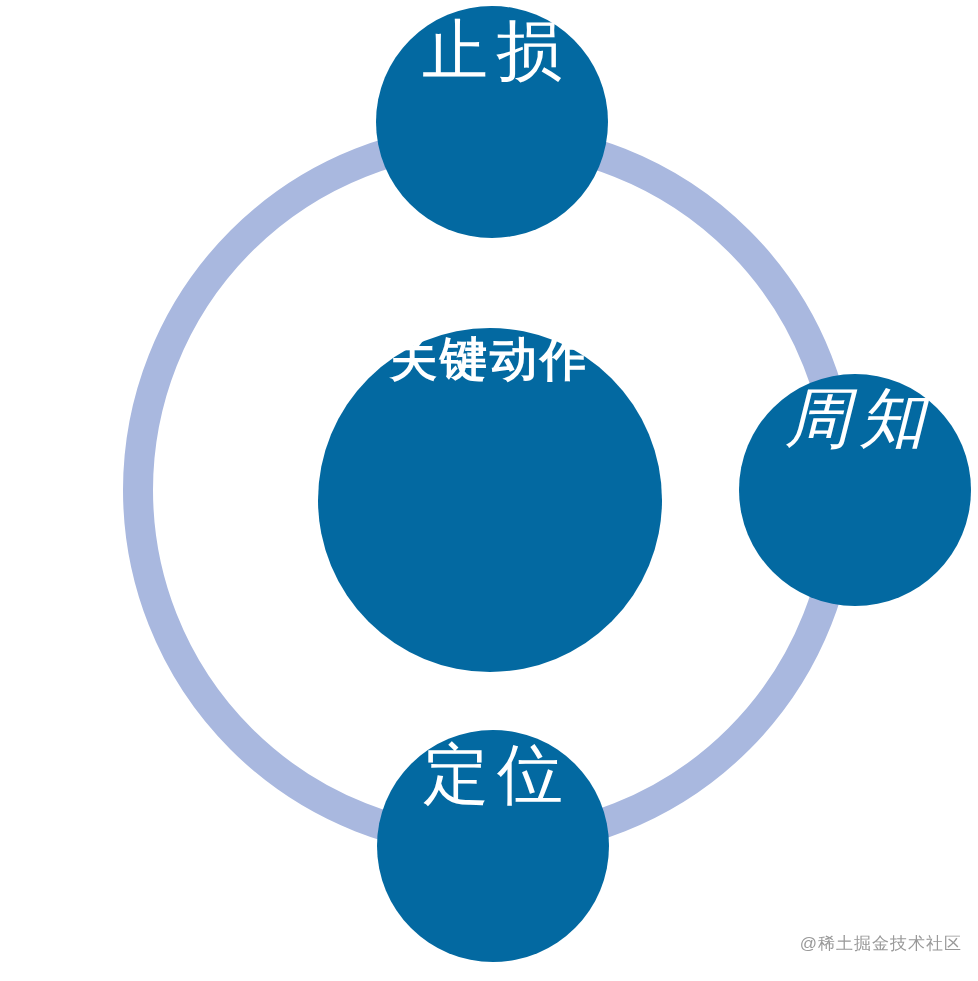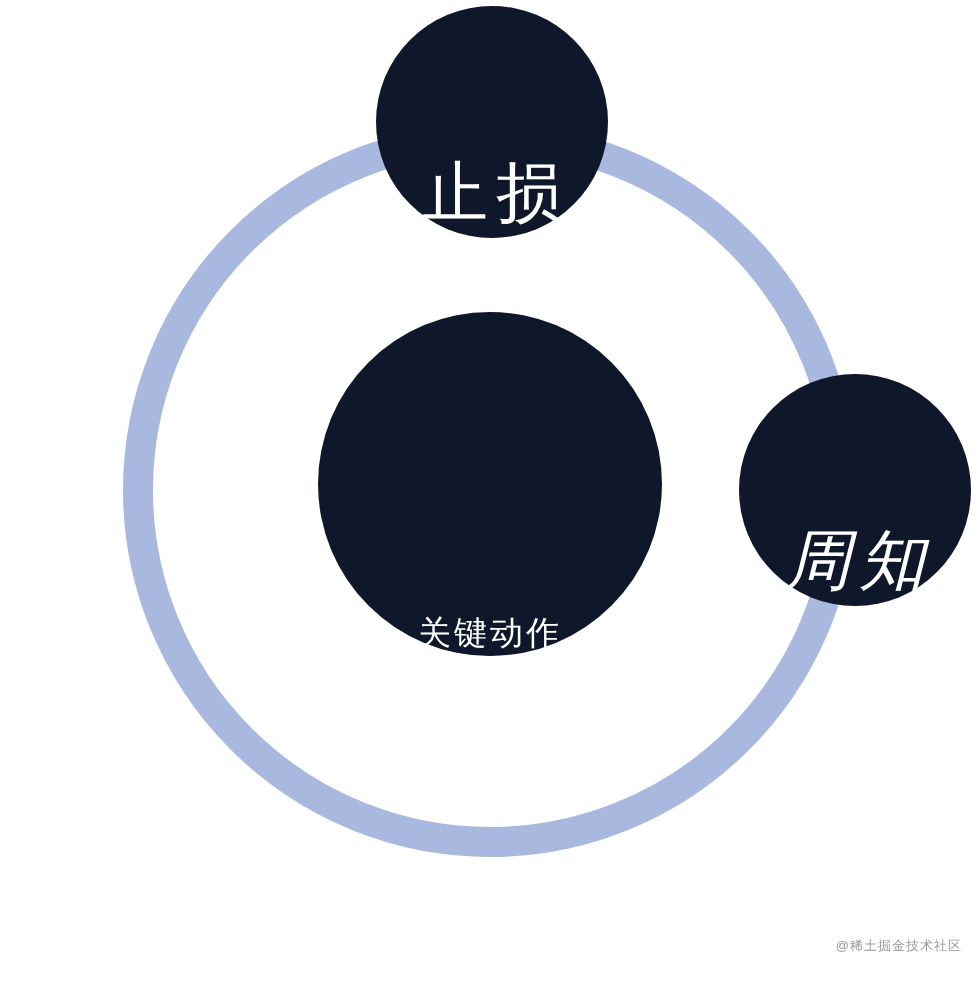--- a/index.html
+++ b/index.html
@@ -22,73 +22,77 @@
     left: 123px;
     top: 123px;
     width: 734px;
     height: 734px;
     border: 30px solid #a9b8df;
     border-radius: 50%;
   }
   .node {
     position: absolute;
     border-radius: 50%;
-    background: #0f172a;
+    background: #0369a1;
     color: #ffffff;
     display: flex;
-    align-items: flex-end;
+    align-items: flex-start;
     justify-content: center;
     text-align: center;
     user-select: none;
   }
   .node-center {
     left: 318px;
-    top: 312px;
+    top: 328px;
     width: 344px;
     height: 344px;
-    font-size: 33px;
+    font-size: 47px;
     letter-spacing: 3px;
+    font-weight: bold;
   }
   .node-sat {
     width: 232px;
     height: 232px;
     font-size: 66px;
     letter-spacing: 8px;
   }
   .node-sat span {
     margin-left: 8px; 
   }
   .node-top    { left: 376px; top: 6px;   }
   .node-right  { left: 739px; top: 374px; font-style: italic; }
   .node-bottom { left: 377px; top: 730px; }
   .node-left   { left: 7px;   top: 371px; }
   .watermark {
     position: absolute;
     right: 16px;
     bottom: 26px;
-    font-size: 13px;
+    font-size: 17px;
     color: #999999;
     letter-spacing: 1px;
   }
 </style>
 </head>
 <body>
 
 <div class="stage">
 
   <div class="ring"></div>
 
   <div class="node node-sat node-top">
     <span>止损</span>
   </div>
 
   <div class="node node-sat node-right">
     <span>周知</span>
   </div>
 
+  <div class="node node-sat node-bottom">
+    <span>定位</span>
+  </div>
 
 
   <div class="node node-center">
     <span>关键动作</span>
   </div>
 
   <div class="watermark">@稀土掘金技术社区</div>
 
 </div>
 

